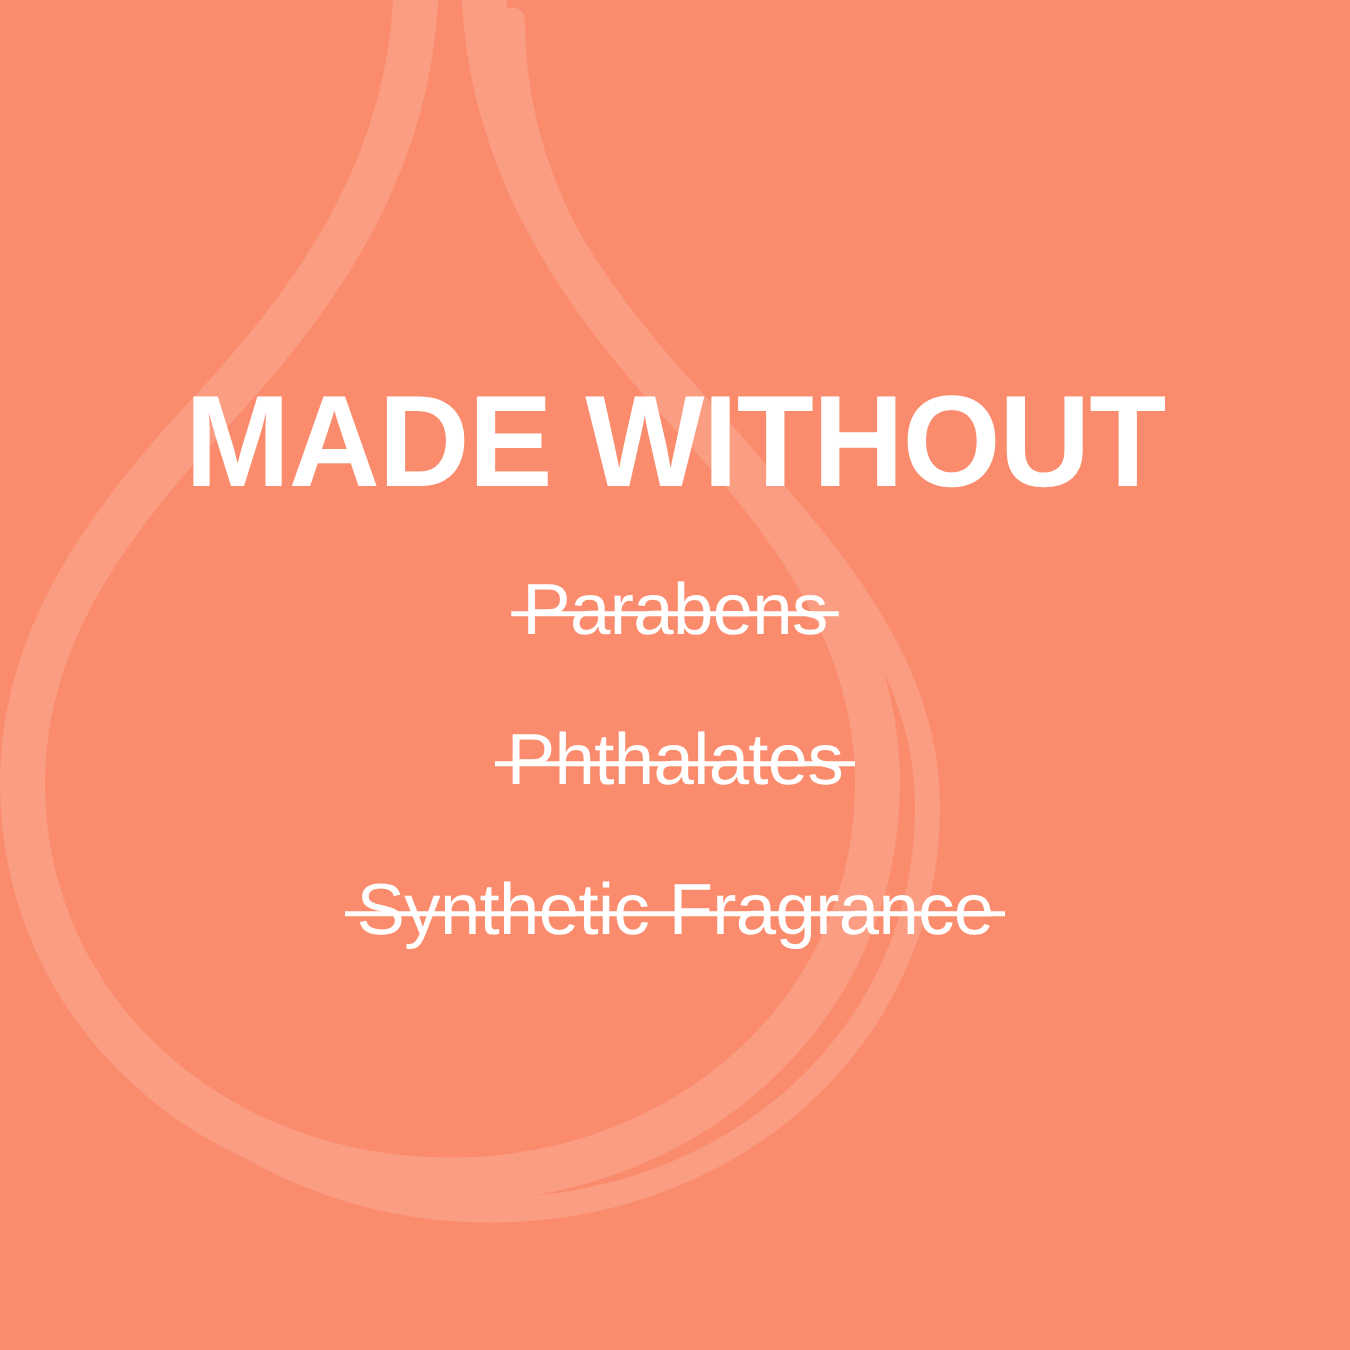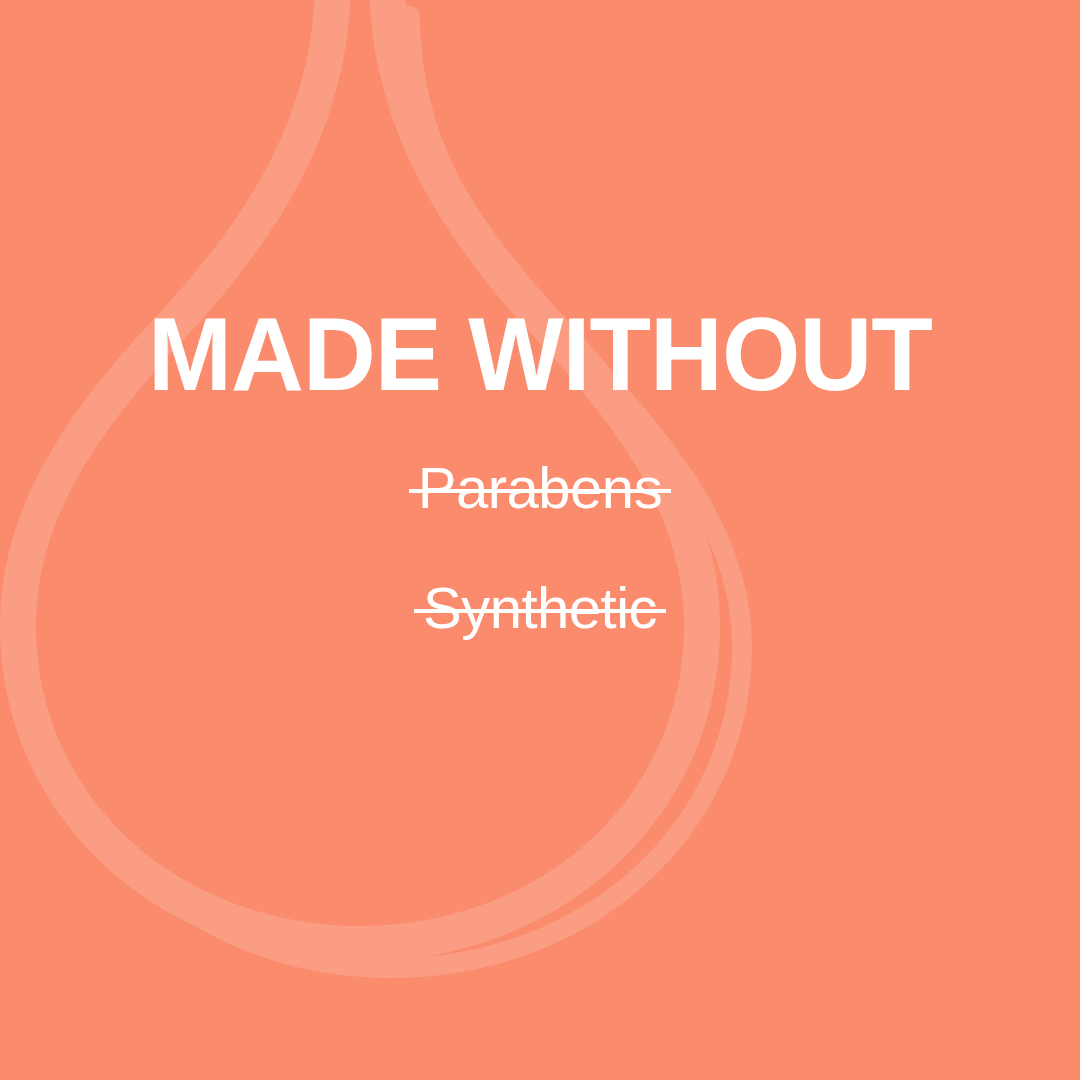--- a/index.html
+++ b/index.html
@@ -108,18 +108,21 @@
 
   <div id="content">
 
     <h1 id="headline">MADE WITHOUT</h1>
 
     <ul id="excluded-list">
       <li class="excluded-item">
         <span class="excluded-label">Parabens</span>
       </li>
       <li class="excluded-item">
-        <span class="excluded-label">Synthetic</span>
+        <span class="excluded-label">Phthalates</span>
+      </li>
+      <li class="excluded-item">
+        <span class="excluded-label">Synthetic Fragrance</span>
       </li>
     </ul>
 
   </div>
 </div>
 
 </body></html>

